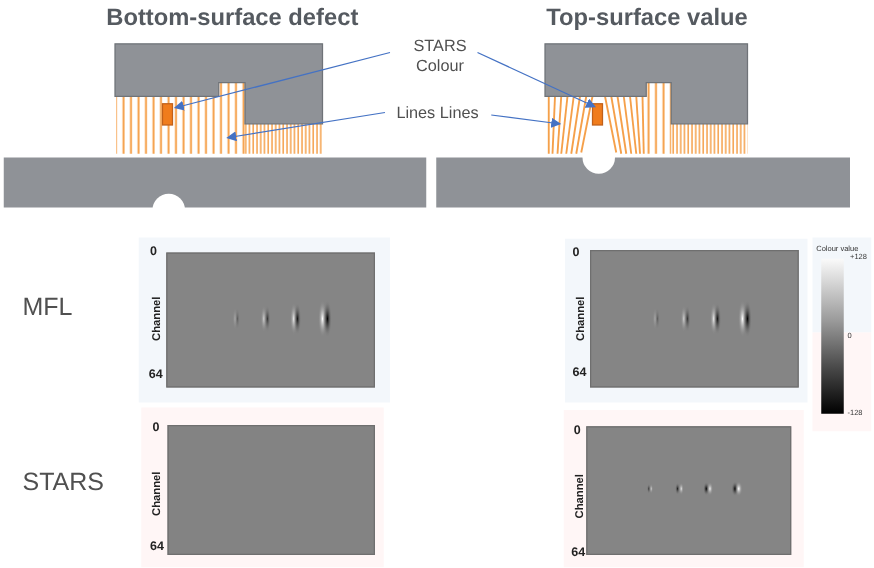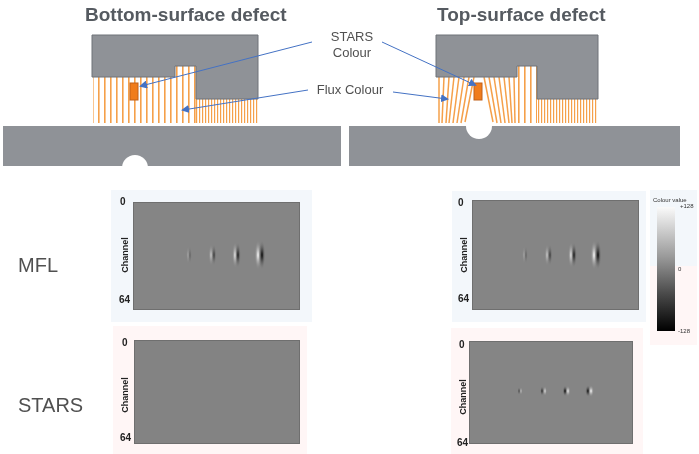--- a/index.html
+++ b/index.html
@@ -1,34 +1,34 @@
 <!DOCTYPE html>
 <html><head>
 <meta charset="utf-8">
 <style>
   html, body { margin:0; padding:0; background:#ffffff; }
   body { width:699px; height:454px; position:relative; overflow:hidden; font-family:"Liberation Sans", sans-serif; }
   .abs { position:absolute;text-align:right; }
   .title { font-weight:bold; font-size:19px; color:#555a60; white-space:nowrap; }
   .callout { font-size:13px; color:#505050; text-align:center; line-height:16px; white-space:nowrap; }
-  .rowlabel { font-size:20px; color:#505050;margin-top:19px; }
+  .rowlabel { font-size:20px; color:#505050; }
   .panel-blue { background:#f3f7fb; }
   .panel-pink { background:#fff6f6; }
   .heatmap { background:#858585; border:1px solid #6f6f6f; box-sizing:border-box; overflow:hidden; }
   .tick { font-size:10px; color:#222; font-weight:bold; }
   .chan { font-size:9px; color:#222; font-weight:bold; transform:rotate(-90deg); transform-origin:center; white-space:nowrap; }
   .cbar-grad { background:linear-gradient(to bottom,#fafafa 0%,#9a9a9a 40%,#4a4a4a 70%,#000000 100%); }
   .cbar-txt { font-size:6px; color:#333; white-space:nowrap; }
   svg { position:absolute; left:0; top:0; }
 </style>
 </head>
 <body>
 
 <div class="abs title" style="left:85px; top:4px;">Bottom-surface defect</div>
-<div class="abs title" style="left:437px; top:4px;">Top-surface defect</div>
+<div class="abs title" style="left:437px; top:4px;">Top-surface value</div>
 
 <svg width="699" height="180" viewBox="0 0 699 180">
   <defs>
     <marker id="arr" markerWidth="8" markerHeight="8" refX="6" refY="4" orient="auto">
       <path d="M0,0 L8,4 L0,8 z" fill="#4472c4"></path>
     </marker>
     <pattern id="fluxWide" width="6" height="10" patternUnits="userSpaceOnUse">
       <rect x="2" y="0" width="1.6" height="10" fill="#f5a04a"></rect>
     </pattern>
     <pattern id="fluxDense" width="3" height="10" patternUnits="userSpaceOnUse">
@@ -81,21 +81,21 @@
     <line x1="382" y1="42" x2="475" y2="85" marker-end="url(#arr)"></line>
     <line x1="308" y1="90" x2="183" y2="110" marker-end="url(#arr)"></line>
     <line x1="393" y1="92" x2="447" y2="99" marker-end="url(#arr)"></line>
   </g>
 </svg>
 
 <div class="abs callout" style="left:314px; top:29px; width:76px;">
   <div>STARS</div>
   <div>Colour</div>
 </div>
-<div class="abs callout" style="left:309px; top:82px; width:82px;">Flux Colour</div>
+<div class="abs callout" style="left:309px; top:82px; width:82px;">Lines Lines</div>
 
 <div class="abs rowlabel" style="left:18px; top:235px;">MFL</div>
 <div class="abs rowlabel" style="left:18px; top:375px;">STARS</div>
 
 <div class="abs panel-blue" style="left:111px; top:190px; width:201px; height:132px;"></div>
 <div class="abs tick" style="left:120px; top:196px;">0</div>
 <div class="abs tick" style="left:119px; top:294px;">64</div>
 <div class="abs chan" style="left:105px; top:250px; width:40px; text-align:center;">Channel</div>
 <div class="abs heatmap" style="left:133px; top:202px; width:167px; height:108px;">
   <svg width="167" height="108">

